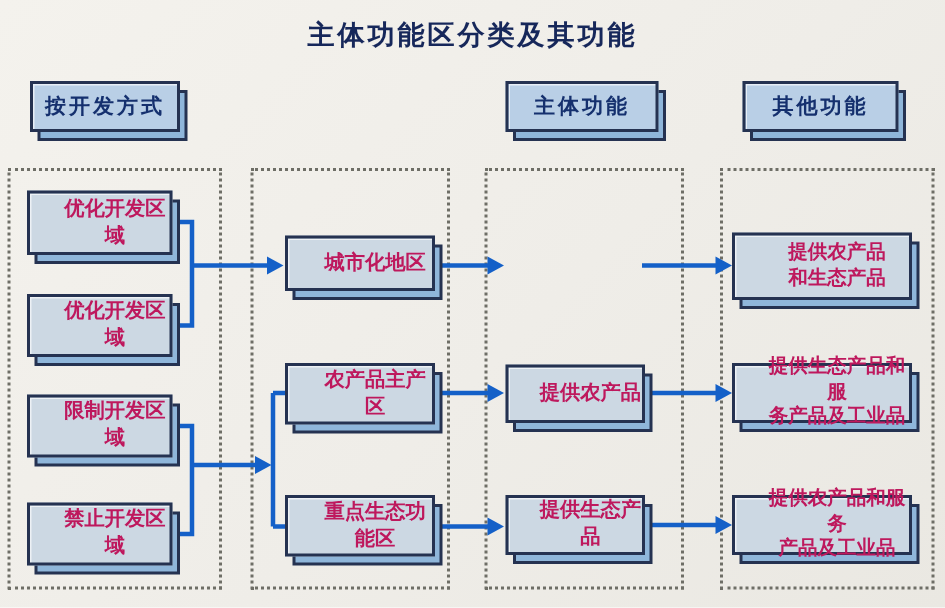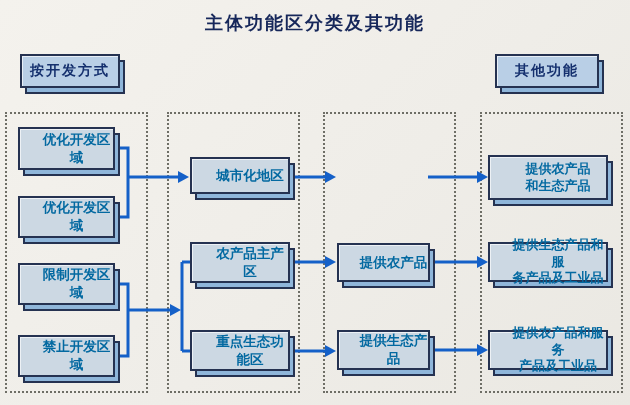--- a/index.html
+++ b/index.html
@@ -21,40 +21,41 @@
     display:flex;align-items:center;justify-content:center;
     font-weight:bold;text-align:center;
     box-shadow:5px 6px 0 -2px #8fb6da,5px 6px 0 0 #253251,
                inset 1px 1px 0 rgba(255,255,255,.65);
   }
   .hdr{
     background:#b9cfe6;color:#15306e;
     font-size:14px;letter-spacing:2px;
   }
   .node{
-    background:#ccd8e3;color:#0369a1;
+    background:#ccd8e3;color:#be185d;
     font-size:13.5px;line-height:1.3;white-space:pre-line;padding-left:20px;
   }
   .node.small{font-size:13px;}
   .dotbox{
     position:absolute;box-sizing:border-box;
     border:2px dotted #6e6e66;
   }
   svg.wires{position:absolute;left:0;top:0;z-index:2;}
   .dotbox{z-index:1;}
   .hdr,.node{z-index:3;}
 </style>
 </head>
 <body>
 
 <div id="stage">
 
   <div class="title">主体功能区分类及其功能</div>
 
   <div class="hdr" style="left:20px;top:54px;width:100px;height:34px">按开发方式</div>
+  <div class="hdr" style="left:337px;top:54px;width:102px;height:34px">主体功能</div>
   <div class="hdr" style="left:495px;top:54px;width:104px;height:34px">其他功能</div>
 
   <div class="dotbox" style="left:5px;top:112px;width:143px;height:281px"></div>
   <div class="dotbox" style="left:167px;top:112px;width:133px;height:281px"></div>
   <div class="dotbox" style="left:323px;top:112px;width:133px;height:281px"></div>
   <div class="dotbox" style="left:480px;top:112px;width:143px;height:281px"></div>
 
   <svg class="wires" width="630" height="405" viewBox="0 0 630 405">
     <g stroke="#1460c8" stroke-width="3" fill="none">
       <path d="M112 148 H128 V217 H112"></path>

